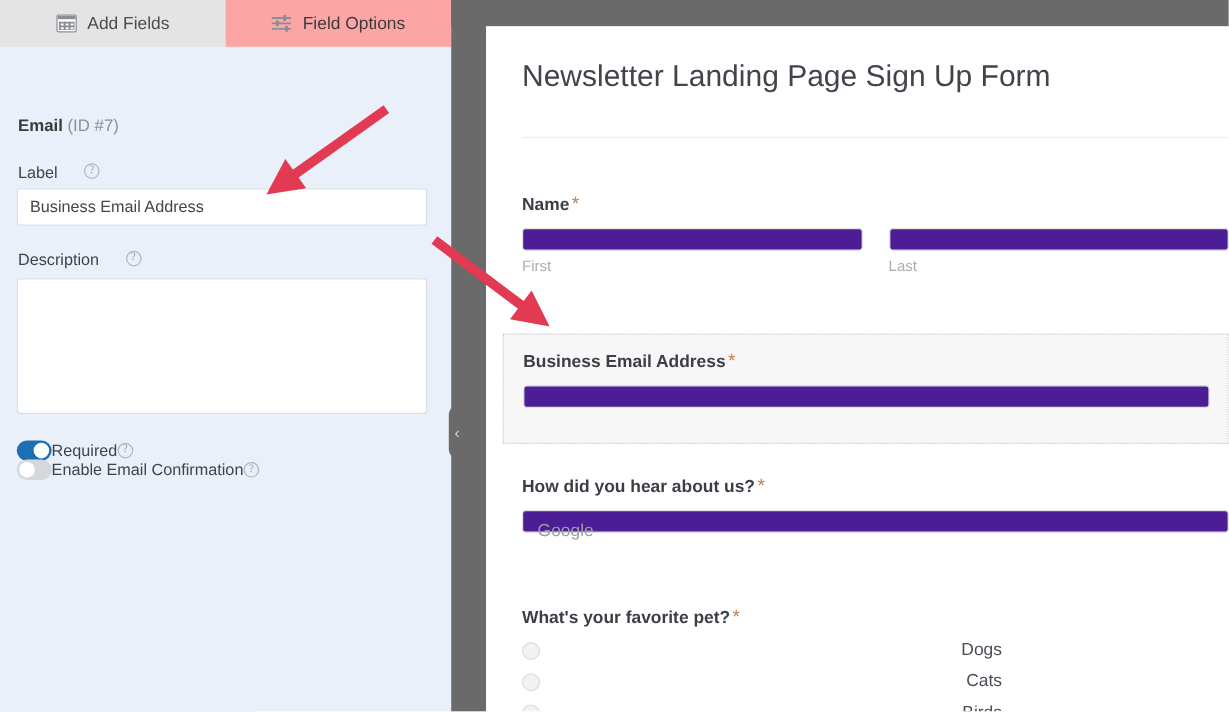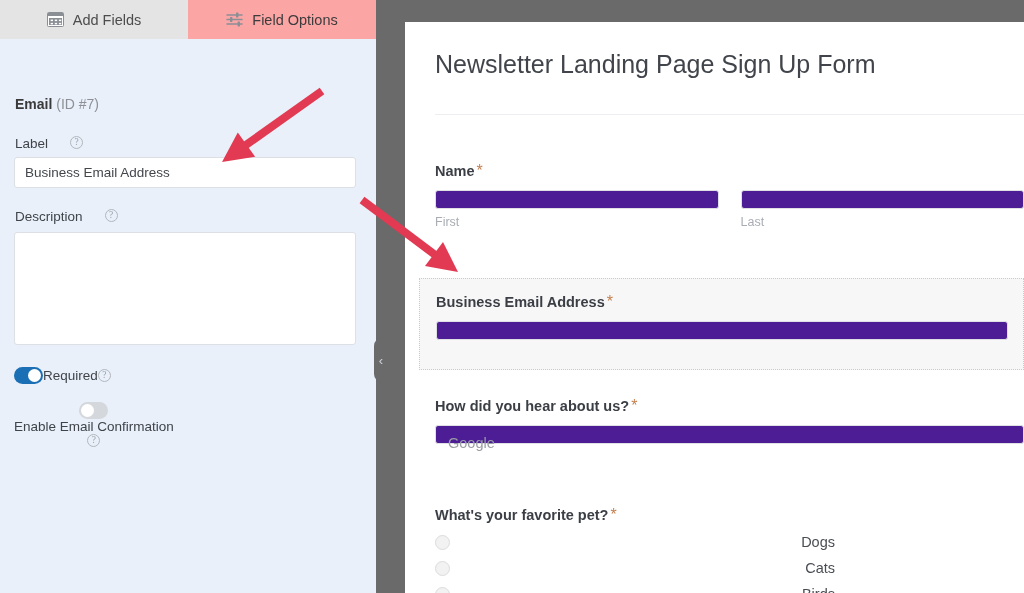--- a/index.html
+++ b/index.html
@@ -267,21 +267,21 @@
     <textarea id="desc-textarea" style=""></textarea>
 
     <div class="toggle-row" style="top:367px;">
       <div class="switch on">
           <div class="knob"></div>
         </div>
       <span>Required</span>
       <span class="help-ico">?</span>
     </div>
 
-    <div class="toggle-row" style="top:402px;flex-direction:column;">
+    <div class="toggle-row" style="top:383px;">
       <div class="switch off">
           <div class="knob"></div>
         </div>
       <span>Enable Email Confirmation</span>
       <span class="help-ico">?</span>
     </div>
   </div>
 
   <div id="top-bar"></div>
   <div id="gutter"></div>

